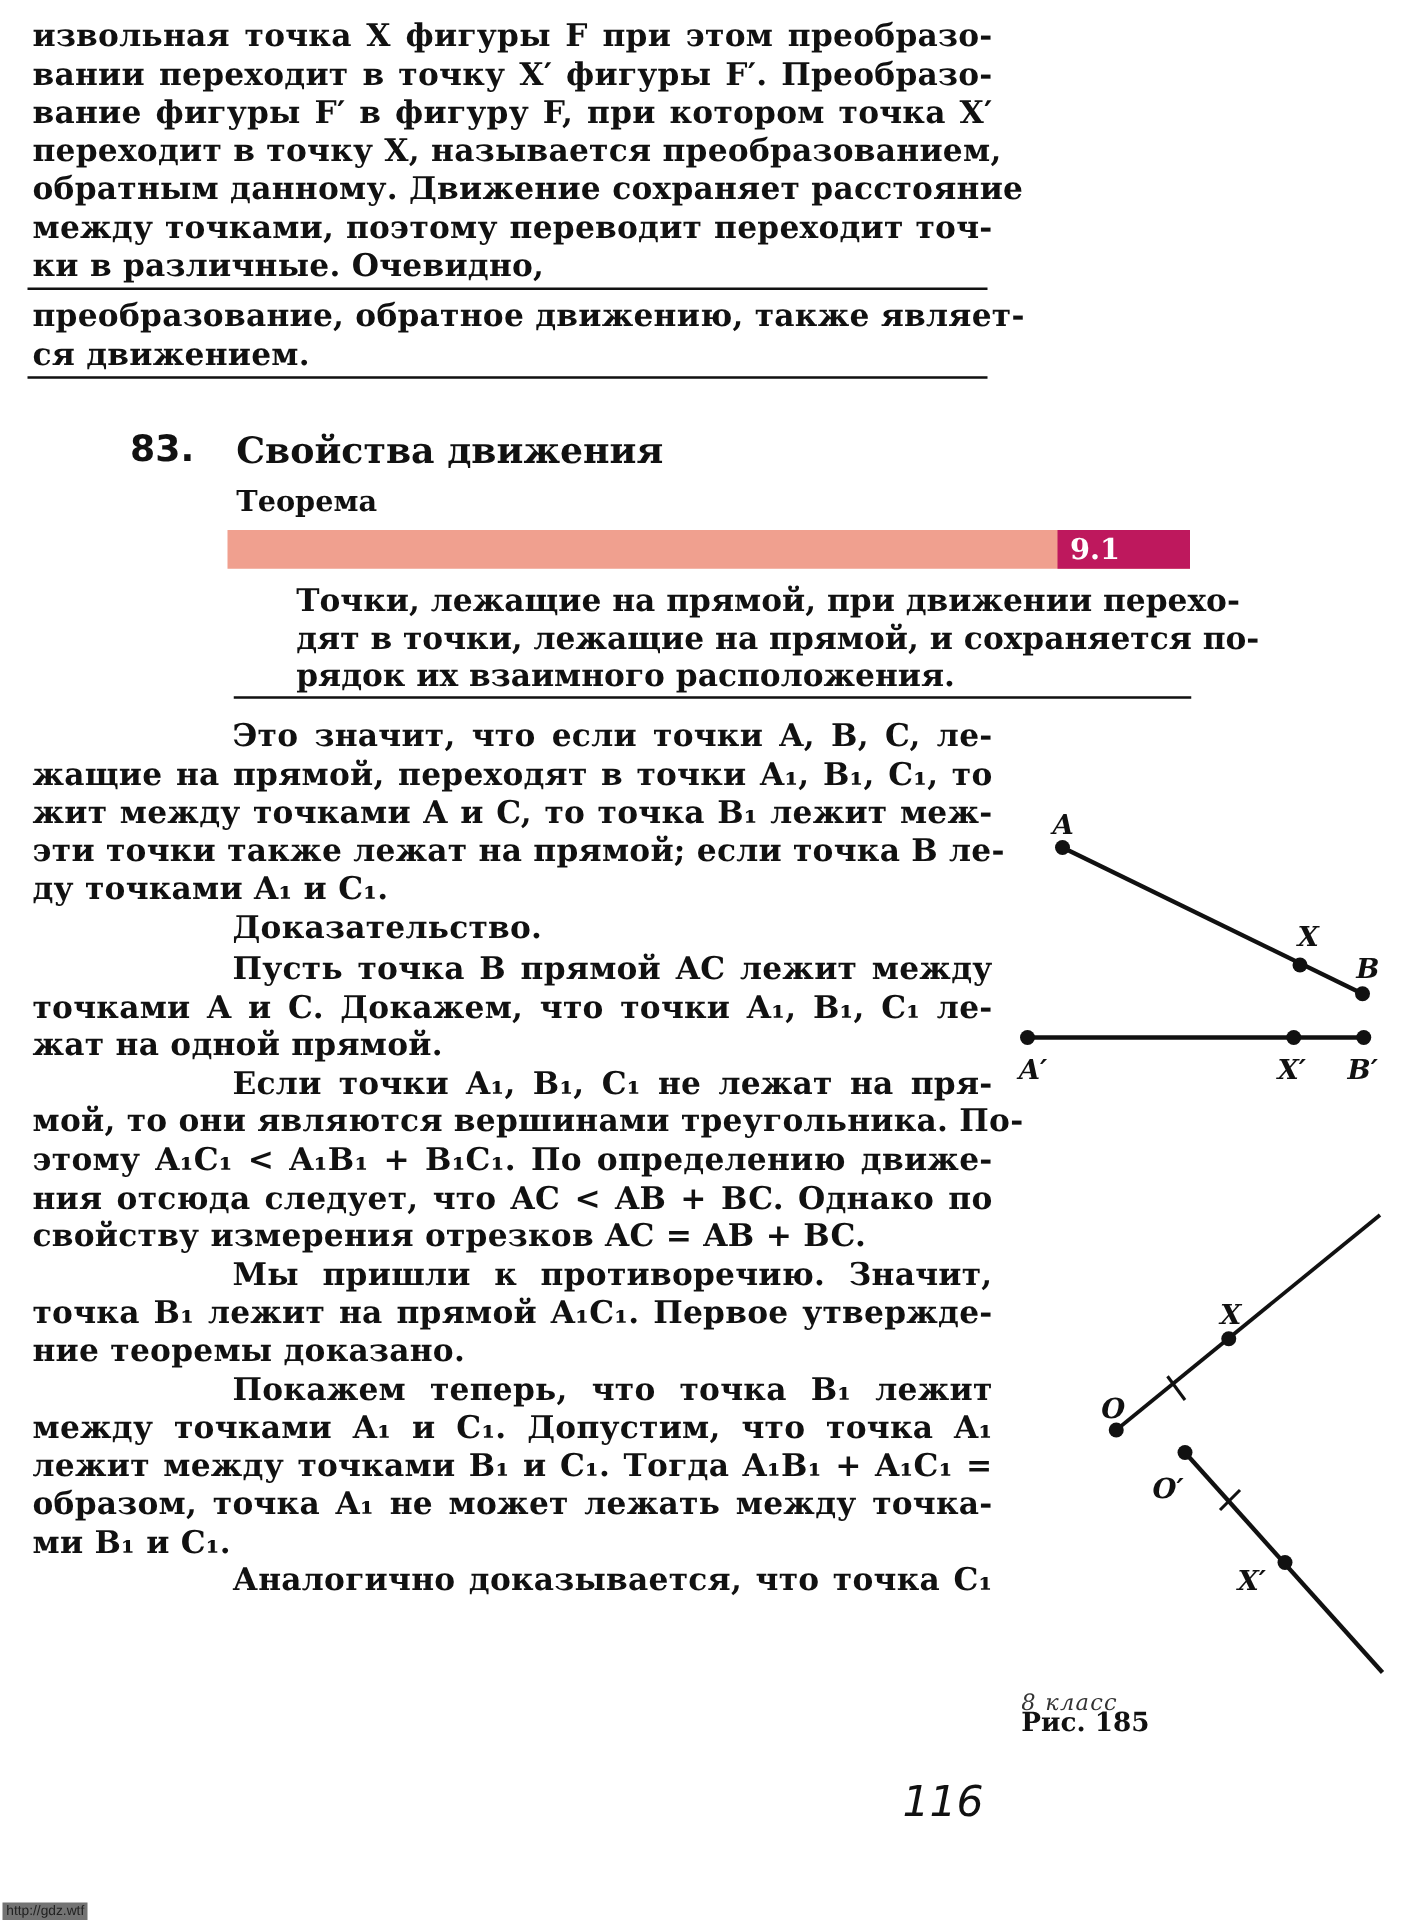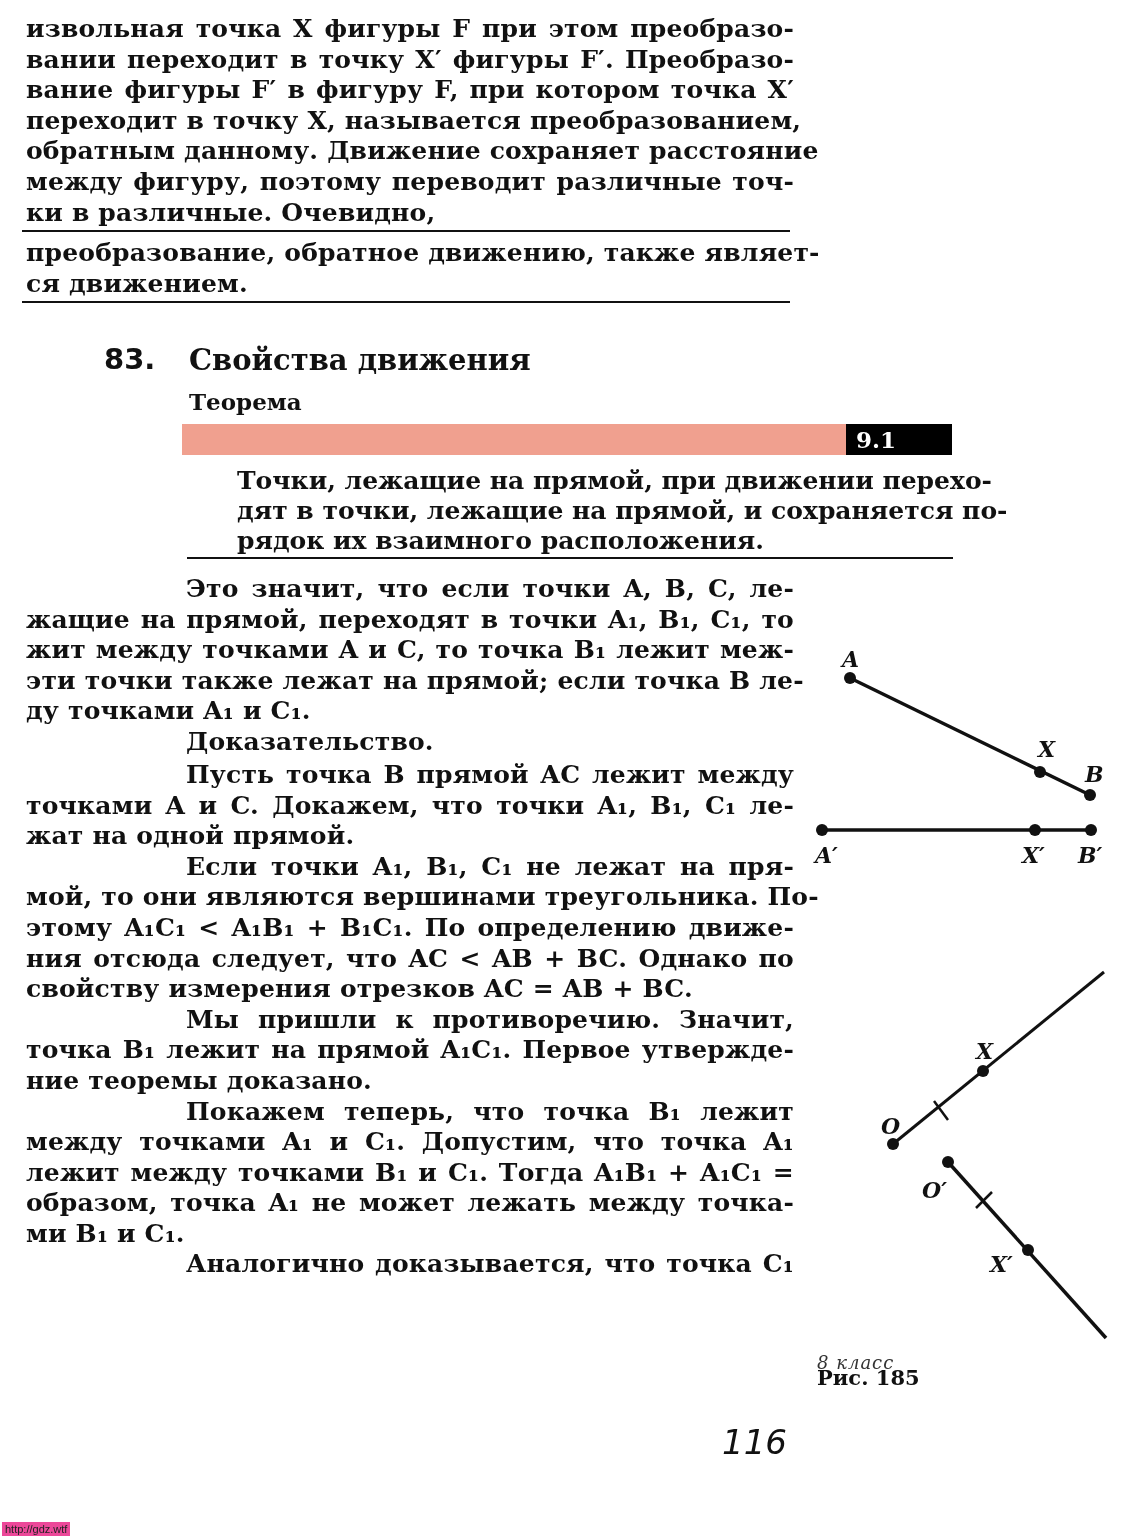--- a/index.html
+++ b/index.html
@@ -23,49 +23,49 @@
     .theorem-text { position: absolute; left: 190px; top: 466px; width: 762px; font-size: 25px;
                     line-height: 30px; font-weight: bold; }
     .theorem-text .line { display: block; white-space: nowrap; text-align: justify; text-align-last: justify; margin-left: 47px; }
     .theorem-text .line.last { text-align-last: left; }
     .theorem-rule { position: absolute; left: 187px; top: 557px; width: 766px; height: 2px; background: #111; }
     .figure { position: absolute; left: 800px; top: 640px; width: 327px; height: 720px; }
     .fig-caption { position: absolute; left: 817px; top: 1365px; font-size: 21px; font-weight: bold; }
     .page-num { position: absolute; left: 722px; top: 1422px; font-family: "DejaVu Sans", sans-serif;
                 font-size: 34px; font-style: italic; }
     .page-grade { position: absolute; left: 817px; top: 1352px; font-size: 18px; font-style: italic; color: #333; letter-spacing: 1px; }
-    .watermark { position: absolute; left: 2px; top: 1522px; background: #ec4899; font-family: "Liberation Sans", sans-serif;
+    .watermark { position: absolute; left: 2px; top: 1522px; background: #737373; font-family: "Liberation Sans", sans-serif;
                  font-size: 11px; padding: 1px 3px; color: #222; }
     svg text { font-family: "DejaVu Serif", serif; font-style: italic; font-weight: bold; font-size: 22px; fill: #111; }
   </style>
 </head>
 <body>
 
 <div class="para" style="top:14px;">
   <span class="line">извольная точка X фигуры F при этом преобразо-</span>
   <span class="line">вании переходит в точку X′ фигуры F′. Преобразо-</span>
   <span class="line">вание фигуры F′ в фигуру F, при котором точка X′</span>
   <span class="line">переходит в точку X, называется преобразованием,</span>
   <span class="line">обратным данному. Движение сохраняет расстояние</span>
-  <span class="line">между фигуру, поэтому переводит различные точ-</span>
+  <span class="line">между точками, поэтому переводит переходит точ-</span>
   <span class="line last">ки в различные. Очевидно,</span>
 </div>
 
 <div class="rule" style="top:230px;"></div>
 <div class="para" style="top:238px;">
   <span class="line">преобразование, обратное движению, также являет-</span>
   <span class="line last">ся движением.</span>
 </div>
 <div class="rule" style="top:301px;"></div>
 
 <div class="sec-num">83.</div>
 <div class="sec-title">Свойства движения</div>
 <div class="theorem-label">Теорема</div>
 <div class="theorem-bar" style="background: rgb(240, 160, 143);">
-  <div class="theorem-num" style="background: #000000;">9.1</div>
+  <div class="theorem-num" style="background: #be185d;">9.1</div>
 </div>
 <div class="theorem-text">
   <span class="line">Точки, лежащие на прямой, при движении перехо-</span>
   <span class="line">дят в точки, лежащие на прямой, и сохраняется по-</span>
   <span class="line last">рядок их взаимного расположения.</span>
 </div>
 <div class="theorem-rule"></div>
 
 <div class="para" style="top:574px;">
   <span class="line indent">Это значит, что если точки A, B, C, ле-</span>

